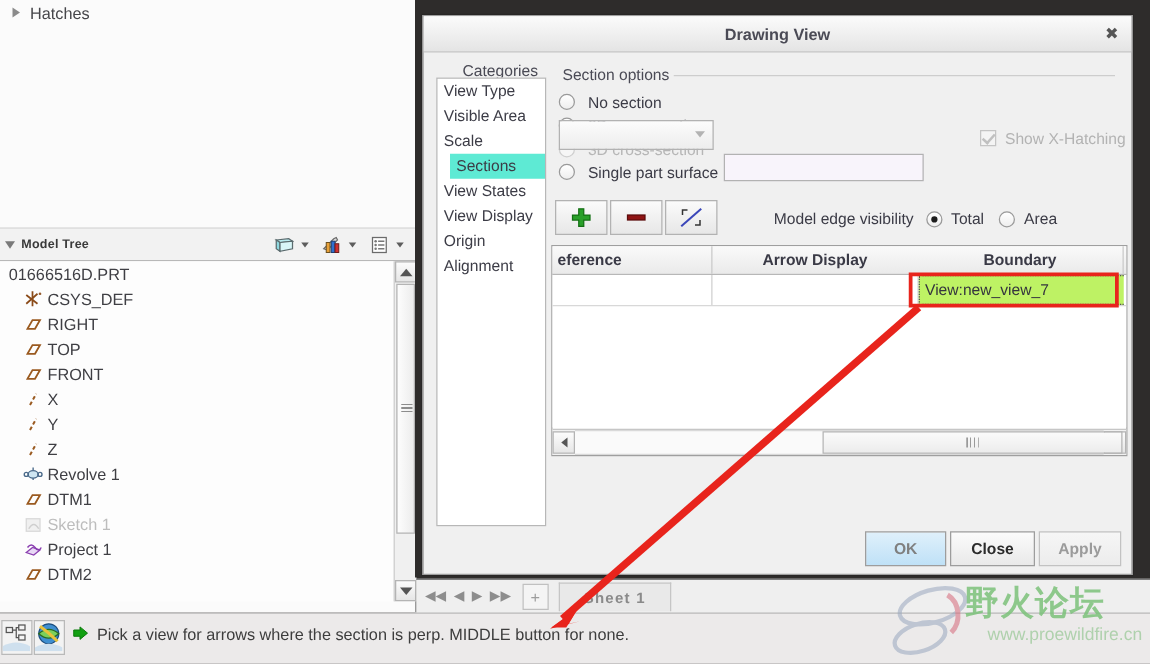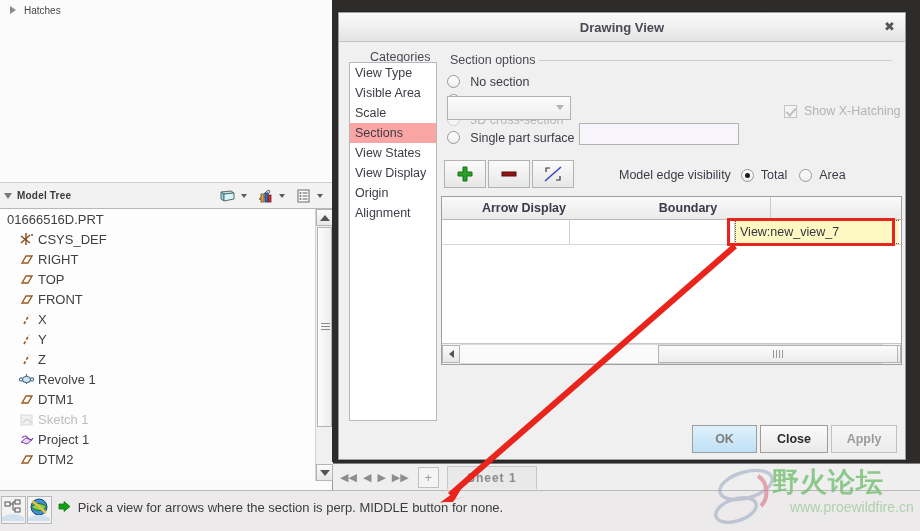--- a/index.html
+++ b/index.html
@@ -8,21 +8,21 @@
     background:#2e2c2b;
     font-family:"Liberation Sans","DejaVu Sans",sans-serif;
     font-size:12px;color:#3b3b3b;
     -webkit-font-smoothing:antialiased;
   }
   .abs{position:absolute;}
 
   
   #left-panel{left:0;top:0;width:332px;height:490px;background:#fbfbfb;border-right:1px solid #9a9a9a;}
   #nav-tree-area{left:0;top:0;width:332px;height:182px;background:#fbfbfb;}
-  .tree-row{display:flex;align-items:center;height:20px;padding-left:10px;font-size:10px;color:#46464a;}
+  .tree-row{display:flex;align-items:center;height:20px;padding-left:10px;font-size:13px;color:#46464a;}
   .tri{width:0;height:0;border-left:6px solid #8b8b8b;border-top:4px solid transparent;border-bottom:4px solid transparent;margin-right:8px;}
   #nav-sep{left:0;top:182px;width:332px;height:1px;background:#cfcfcf;}
 
   
   #mt-header{left:0;top:183px;width:332px;height:25px;background:#f2f2f2;border-bottom:1px solid #b8b8b8;}
   #mt-header .inner{display:flex;align-items:center;height:25px;padding-left:2px;}
   .mt-caret{width:0;height:0;border-top:6px solid #7a7a7a;border-left:4px solid transparent;border-right:4px solid transparent;margin:0 5px 0 2px;}
   #mt-title{font-size:10px;font-weight:bold;color:#3a3a3a;letter-spacing:.2px;}
   #mt-tools{margin-left:auto;display:flex;align-items:center;padding-right:4px;gap:2px;}
   .tool-btn{width:22px;height:21px;display:flex;align-items:center;justify-content:center;}
@@ -67,58 +67,58 @@
   #dialog{left:338px;top:12px;width:566px;height:446px;background:#f0f0f0;
      border:1px solid #9f9f9f;box-shadow:0 0 0 1px rgba(0,0,0,.12);}
   #dlg-title{height:28px;background:linear-gradient(#fbfbfb,#e4e4e4);border-bottom:1px solid #c3c3c3;
      display:flex;align-items:center;justify-content:center;position:relative;}
   #dlg-title-text{font-size:13px;font-weight:bold;color:#4a4a55;}
   #dlg-close{position:absolute;right:10px;top:6px;font-size:13px;font-weight:bold;color:#555;cursor:default;}
 
   #cat-label{left:12px;top:46px;font-size:12.5px;color:#4a4a55;margin-left:20px;}
   #cat-list{left:349px;top:62px;width:86px;height:357px;background:#fff;border:1px solid #b7b7b7;}
   .cat-item{height:20px;display:flex;align-items:center;padding-left:5px;font-size:12.5px;color:#3c3c46;white-space:nowrap;}
-  .cat-item.sel{background:#fca5a5;}
+  .cat-item.sel{background:#5eead4;margin-left:10px;}
 
   #sec-label{left:110px;top:52px;font-size:12.5px;color:#4a4a55;background:#f0f0f0;padding:0 4px;z-index:3;}
   #sec-line{left:108px;top:60px;width:442px;height:1px;background:#cdcdcd;}
 
   .radio{width:13px;height:13px;border-radius:50%;border:1px solid #9a9a9a;background:linear-gradient(#fff,#eee);
      box-sizing:border-box;display:inline-block;position:relative;vertical-align:-2px;}
   .radio.on::after{content:"";position:absolute;left:3px;top:3px;width:5px;height:5px;border-radius:50%;background:#1c1c1c;}
   .radio.dis{border-color:#cfcfcf;background:#f6f6f6;}
   .rlabel{font-size:12.5px;color:#3b3b46;margin-left:7px;}
   .rlabel.dis{color:#b6b6b6;}
 
   #opt-combo{left:447px;top:96px;width:122px;height:22px;background:linear-gradient(#fcfcfc,#ededed);border:1px solid #b2b2b2;}
   #opt-combo .arw{position:absolute;right:6px;top:8px;width:0;height:0;border-top:5px solid #b3b3b3;border-left:4px solid transparent;border-right:4px solid transparent;}
   #single-field{left:579px;top:123px;width:158px;height:20px;background:#f8f4fb;border:1px solid #b2b2b2;}
 
-  #xhatch{left:744px;top:104px;display:flex;align-items:flex-end;padding-left:40px;}
+  #xhatch{left:744px;top:104px;display:flex;align-items:flex-start;padding-left:40px;}
   .chk{width:13px;height:13px;border:1px solid #c4c4c4;background:#f4f4f4;box-sizing:border-box;position:relative;}
   .chk.on::after{content:"";position:absolute;left:3px;top:0px;width:4px;height:8px;border:solid #c0c0c0;border-width:0 2px 2px 0;transform:rotate(42deg);}
   #xhatch .t{margin-left:7px;font-size:12.5px;color:#b3b3b3;}
 
   .icon-btn{width:40px;height:26px;background:linear-gradient(#fbfbfb,#e7e7e7);border:1px solid #b2b2b2;
      display:flex;align-items:center;justify-content:center;}
   #btn-add{left:444px;top:160px;}
   #btn-del{left:488px;top:160px;}
   #btn-tog{left:532px;top:160px;}
 
   #mev{left:619px;top:168px;display:flex;align-items:center;font-size:12.5px;color:#3b3b46;}
 
   
   #tbl{left:441px;top:196px;width:459px;height:167px;background:#fff;border:1px solid #9f9f9f;}
   #tbl-head{display:flex;height:22px;background:linear-gradient(#fafafa,#eaeaea);border-bottom:1px solid #b7b7b7;}
   .th{font-size:12.5px;font-weight:bold;color:#3a3a46;display:flex;align-items:center;justify-content:center;
       border-right:1px solid #c9c9c9;box-sizing:border-box;}
   #tbl-body{height:122px;background:#fff;}
   .tr{display:flex;height:24px;border-bottom:1px solid #d8d8d8;}
   .td{border-right:1px solid #d0d0d0;box-sizing:border-box;display:flex;align-items:center;padding-left:4px;font-size:12.5px;color:#35353e;}
-  .td.cellsel{background:#fef9c3;border:1px dotted #555;}
+  .td.cellsel{background:#bef264;border:1px dotted #555;}
   #tbl-hscroll{position:absolute;left:0;bottom:0;width:100%;height:20px;background:#f1f1f1;border-top:1px solid #c6c6c6;display:flex;align-items:center;}
   .hsb-btn{width:18px;height:18px;background:linear-gradient(#fcfcfc,#e6e6e6);border:1px solid #b4b4b4;box-sizing:border-box;display:flex;align-items:center;justify-content:center;}
   .hsb-l{width:0;height:0;border-right:5px solid #555;border-top:4px solid transparent;border-bottom:4px solid transparent;}
   .hsb-r{width:0;height:0;border-left:5px solid #555;border-top:4px solid transparent;border-bottom:4px solid transparent;}
   #hsb-track{flex:1;height:18px;background:#fafafa;border-top:1px solid #d9d9d9;border-bottom:1px solid #d9d9d9;position:relative;}
   #hsb-thumb{position:absolute;left:198px;top:0;width:240px;height:18px;background:linear-gradient(#fbfbfb,#ececec);border:1px solid #b4b4b4;box-sizing:border-box;}
   #hsb-thumb .grip{position:absolute;left:50%;top:50%;margin:-4px 0 0 -5px;width:10px;height:8px;
      background:repeating-linear-gradient(90deg,#9a9a9a 0 1px,transparent 1px 3px);}
 
   
@@ -472,20 +472,21 @@
     <span class="rlabel">Total</span>
   </span>
   <span style="display:inline-flex;align-items:center;margin-left:12px;">
     <span class="radio"></span>
     <span class="rlabel">Area</span>
   </span>
 </div>
 
 <div class="abs" id="tbl">
   <div id="tbl-head">
+    <span class="th" style="width:128px;justify-content:flex-start;padding-left:4px;">eference</span>
     <span class="th" style="width:164px;border-right:none;">Arrow Display</span>
     <span class="th" style="width:165px;">Boundary</span>
   </div>
   <div id="tbl-body">
     <div class="tr">
       <span class="td" style="width:128px;"></span>
       <span class="td" style="width:165px;"></span>
       <span class="td cellsel" style="width:164px;border-right:none;">View:new_view_7</span>
     </div>
   </div>

